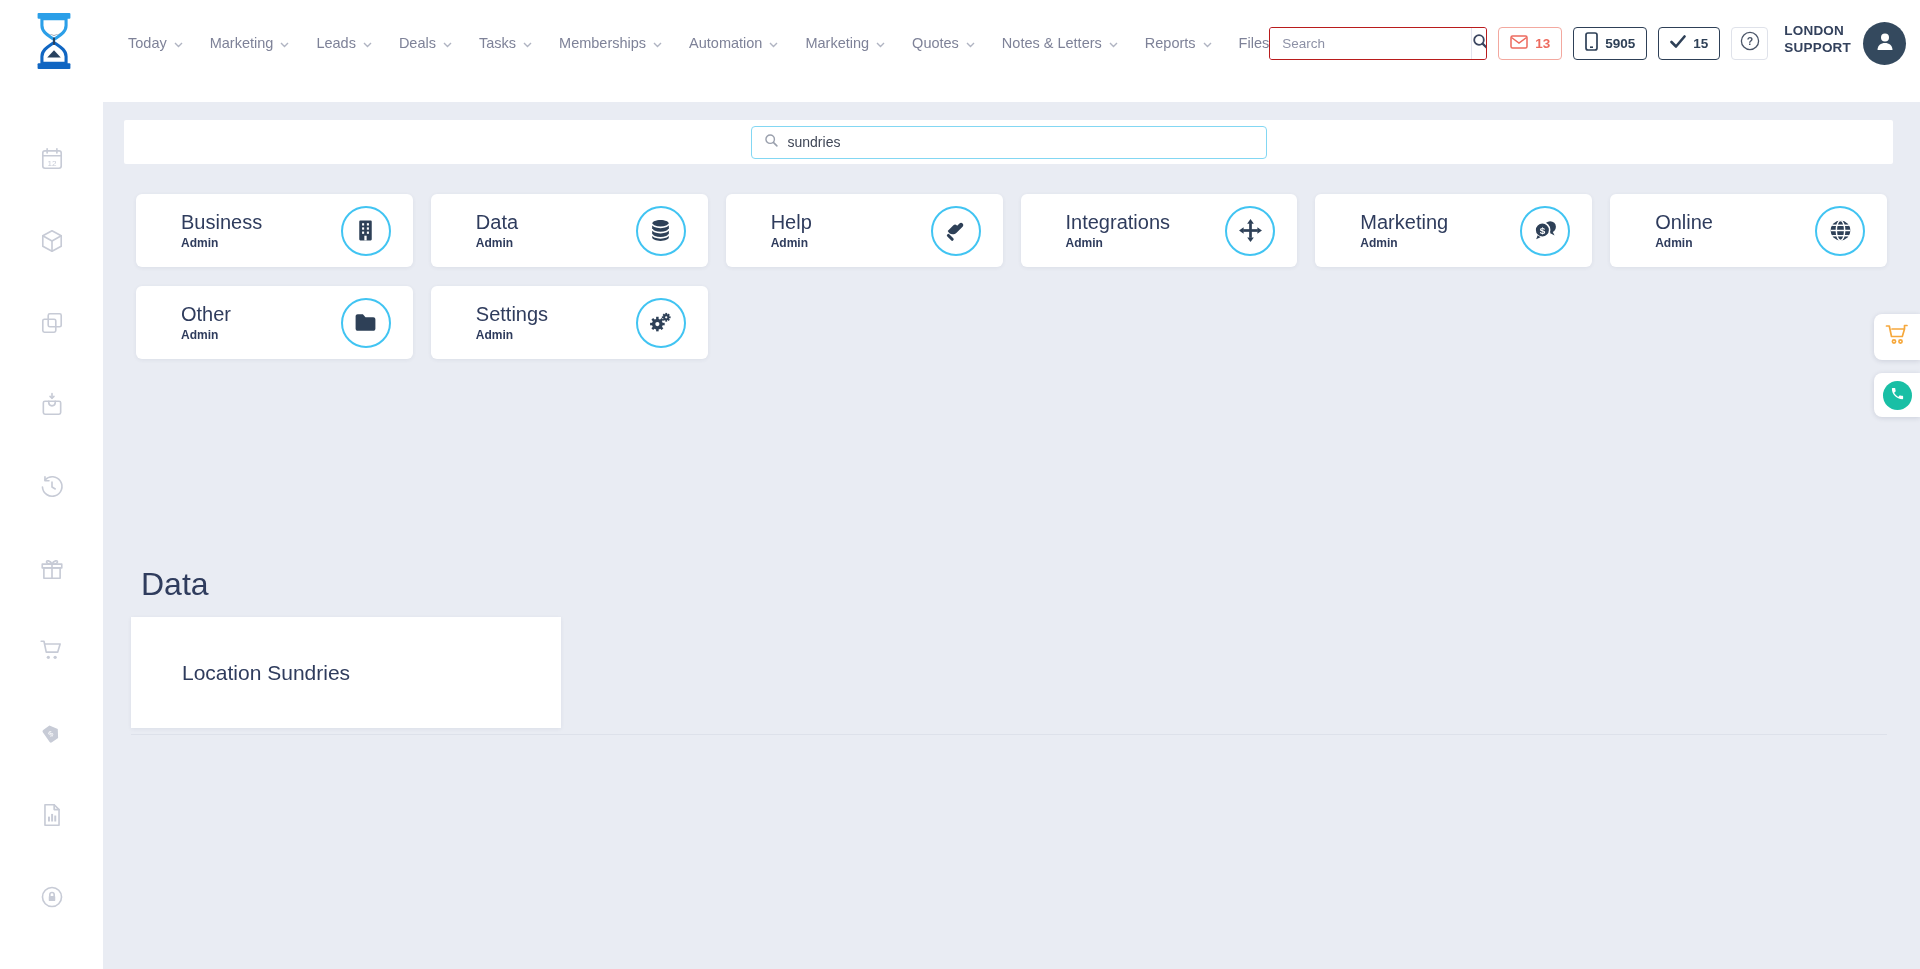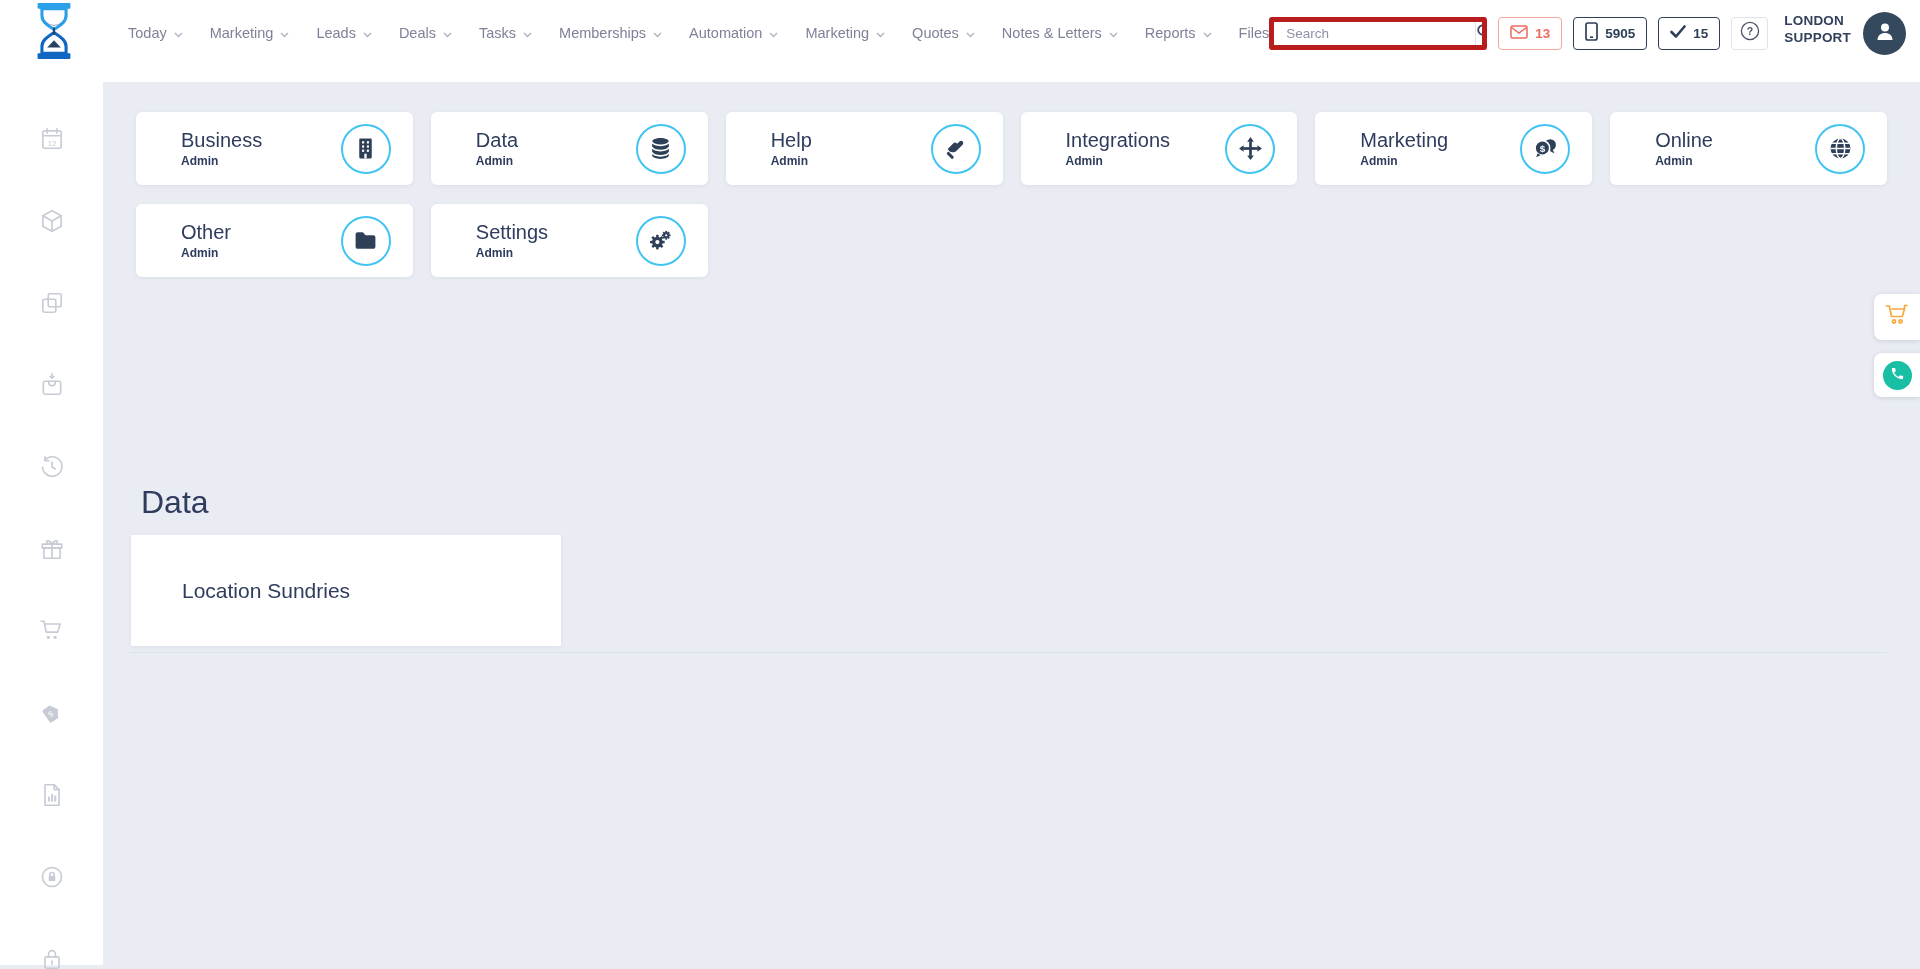--- a/index.html
+++ b/index.html
@@ -1,27 +1,27 @@
 <!DOCTYPE html>
 <html><head>
 <meta charset="utf-8">
 <style>
   * { margin:0; padding:0; box-sizing:border-box; }
   html,body { width:1920px; height:969px; overflow:hidden; background:#e9ecf3;
     font-family:"Liberation Sans", sans-serif; }
 
   
-  .topbar { height:82px; background:#fff; display:flex; align-items:center;
+  .topbar { height:102px; background:#fff; display:flex; align-items:center;
     padding:0 14px 16px 0; }
   .logo { margin:0 50px 0 30px; display:flex; align-items:center; cursor:pointer; }
   .nav { display:flex; align-items:center; gap:27px; }
   .nav-item { display:flex; align-items:center; gap:7px; font-size:14.5px;
     color:#7e8298; cursor:pointer; white-space:nowrap; }
   .spacer { flex:1; }
-  .search-box { width:218px; height:33px; border:5px solid #b91c1c; border-radius:3px;
+  .search-box { width:218px; height:33px; border:1px solid #b91c1c; border-radius:3px;
     display:flex; overflow:hidden; background:#f0abfc; }
   .search-box input { border:0; outline:0; flex:1; padding:0 12px; font-size:13.5px;
     color:#6a6f85; font-family:inherit; }
   .search-box input::placeholder { color:#8d91a6; }
   .search-btn { width:44px; border-left:1px solid #e3e4ee; background:#fff; border-top:0;
     border-right:0; border-bottom:0; display:flex; align-items:center; justify-content:center;
     cursor:pointer; }
   .pill { height:33px; border-radius:4px; display:flex; align-items:center; gap:7px;
     padding:0 11px; font-weight:700; font-size:13.5px; margin-left:11px; background:#fff;
     cursor:pointer; }
@@ -328,20 +328,31 @@
       <svg class="sic" viewBox="0 0 24 24">
           <rect x="5.5" y="10" width="13" height="10.5" rx="1.5"></rect>
           <path d="M8.8 10 V7.5 a3.2 3.2 0 0 1 6.4 0 V10"></path>
           <line x1="12" y1="13.8" x2="12" y2="16.5"></line>
         </svg>
     </div>
   </div>
 
   <div class="main">
 
+    <div class="top-panel">
+      <div class="module-search">
+        <span>
+          <svg width="15" height="15" viewBox="0 0 17 17">
+              <circle cx="7" cy="7" r="4.8" fill="none" stroke="#9aa0ad" stroke-width="1.6"></circle>
+              <line x1="10.6" y1="10.6" x2="14.6" y2="14.6" stroke="#9aa0ad" stroke-width="1.8" stroke-linecap="round"></line>
+            </svg>
+        </span>
+        <input type="text" value="sundries" style="">
+      </div>
+    </div>
 
     <div class="cards">
 
       <div class="card">
         <div class="card-txt">
           <div class="card-title">Business</div>
           <div class="card-sub">Admin</div>
         </div>
         <div class="icon-ring">
           <svg class="cic" viewBox="0 0 24 24">

